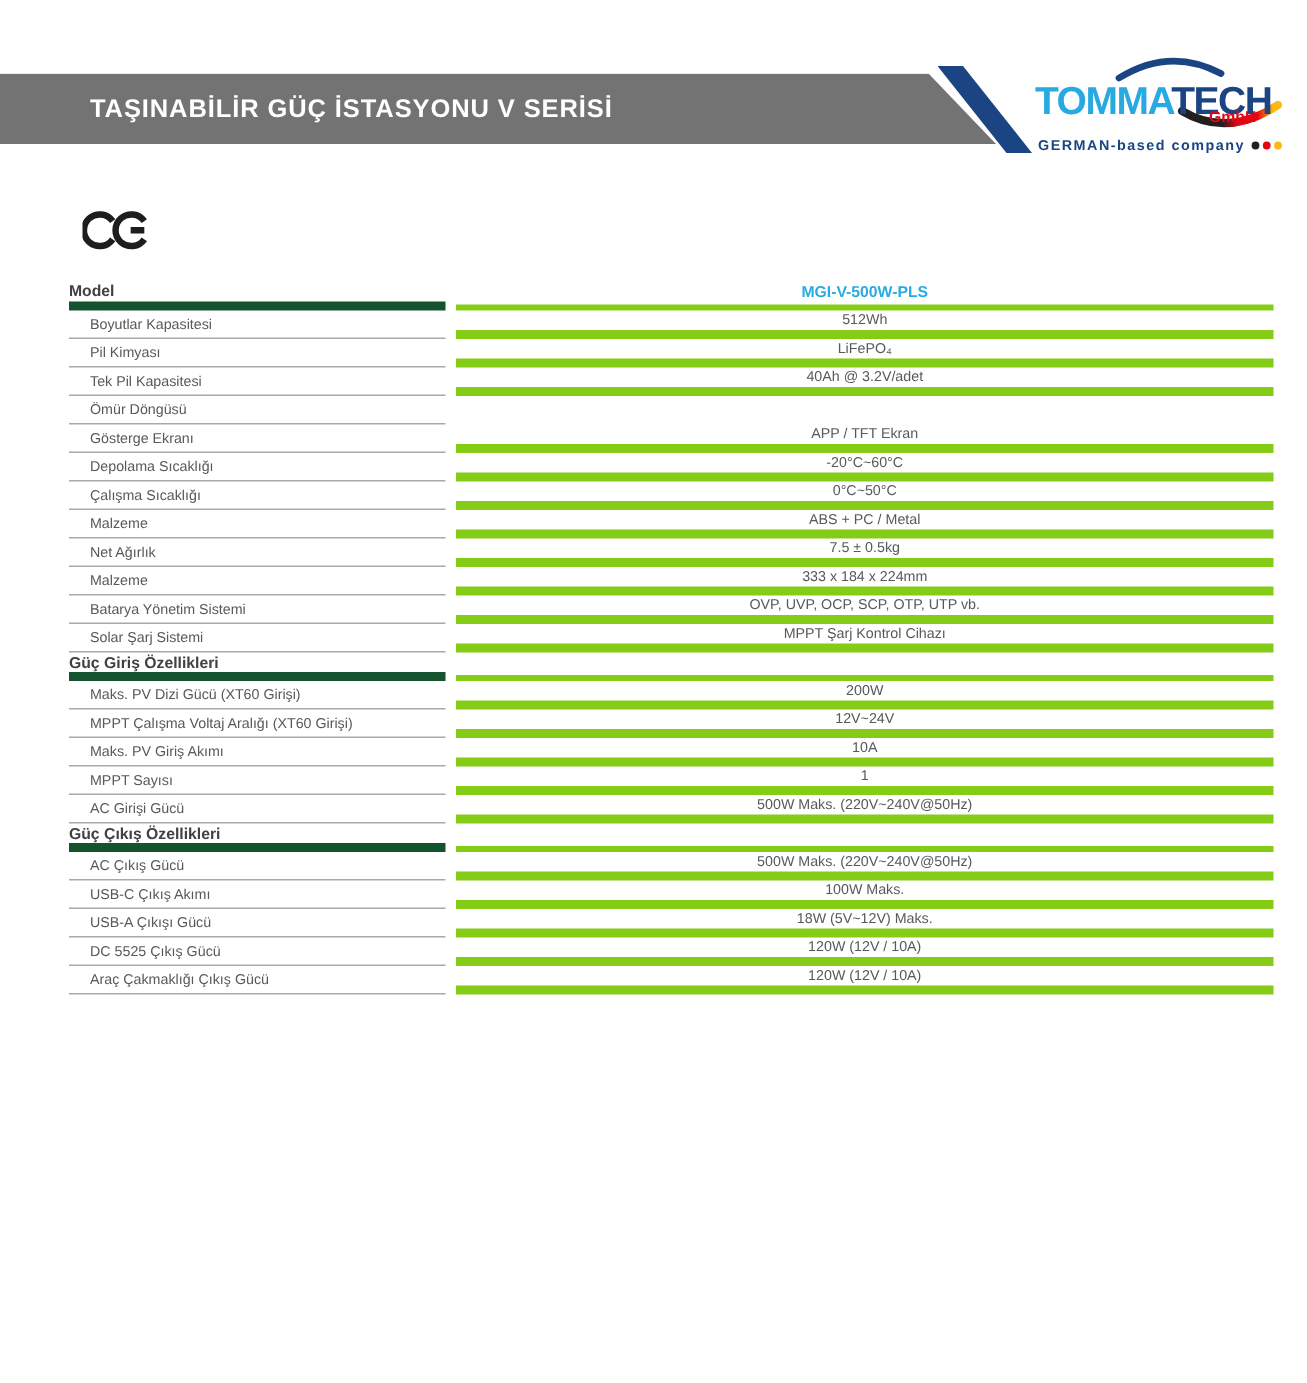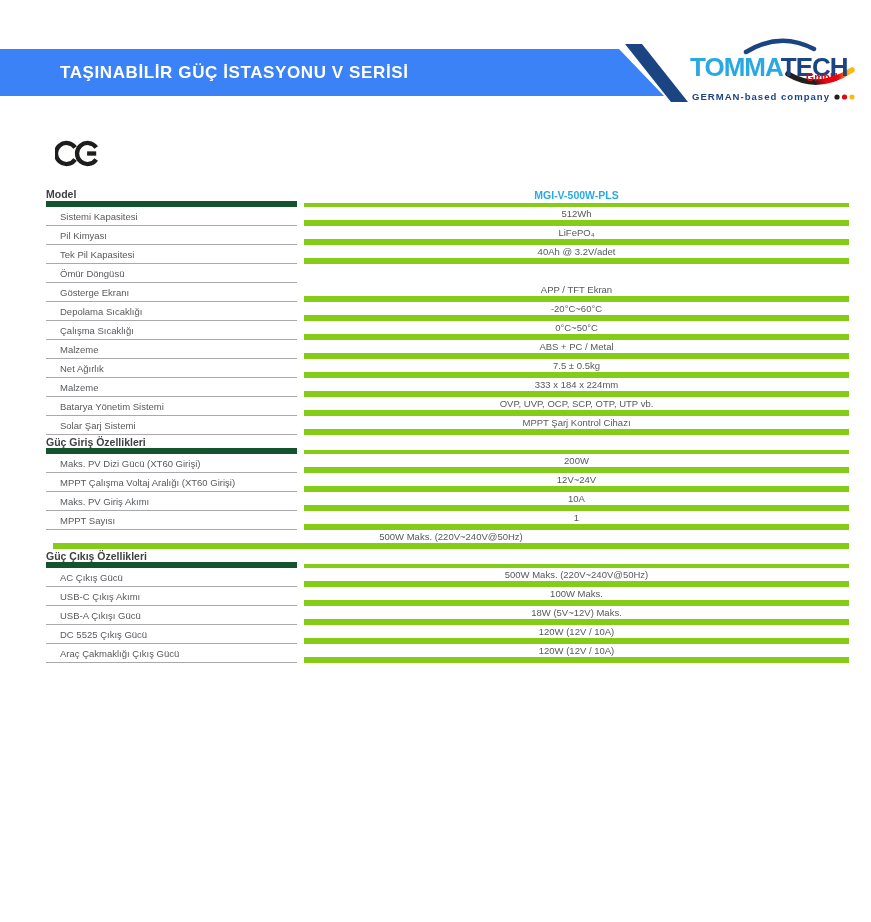--- a/index.html
+++ b/index.html
@@ -8,21 +8,21 @@
     background:#ffffff;
     font-family:"Liberation Sans", sans-serif;
     position:relative;
     overflow:hidden;
   }
 
   
   .banner {
     position:absolute; left:0; top:49px;
     width:670px; height:47px;
-    background:#3b82f6;
+    background:#737373;
     clip-path:polygon(0 0, 619px 0, 664px 100%, 0 100%);
     display:flex; align-items:center;
     padding-left:60px; box-sizing:border-box;
   }
   .banner-title {
     color:#ffffff; font-weight:bold;
     font-size:17px; letter-spacing:0.6px;
   }
   .stripe {
     position:absolute; left:615px; top:44px;
@@ -107,21 +107,21 @@
 
 <div class="spec-table">
 
   <div class="trow head">
     <div class="cl">Model</div>
     <div class="cg"></div>
     <div class="cr">MGI-V-500W-PLS</div>
   </div>
 
   <div class="trow">
-    <div class="cl">Sistemi Kapasitesi</div>
+    <div class="cl">Boyutlar Kapasitesi</div>
     <div class="cg"></div>
     <div class="cr">512Wh</div>
   </div>
   <div class="trow">
     <div class="cl">Pil Kimyası</div>
     <div class="cg"></div>
     <div class="cr">LiFePO₄</div>
   </div>
   <div class="trow">
     <div class="cl">Tek Pil Kapasitesi</div>
@@ -193,20 +193,21 @@
     <div class="cl">Maks. PV Giriş Akımı</div>
     <div class="cg"></div>
     <div class="cr">10A</div>
   </div>
   <div class="trow">
     <div class="cl">MPPT Sayısı</div>
     <div class="cg"></div>
     <div class="cr">1</div>
   </div>
   <div class="trow">
+    <div class="cl">AC Girişi Gücü</div>
     <div class="cg"></div>
     <div class="cr">500W Maks. (220V~240V@50Hz)</div>
   </div>
 
   <div class="trow sec">
     <div class="cl">Güç Çıkış Özellikleri</div>
     <div class="cg"></div>
     <div class="cr"></div>
   </div>
 

